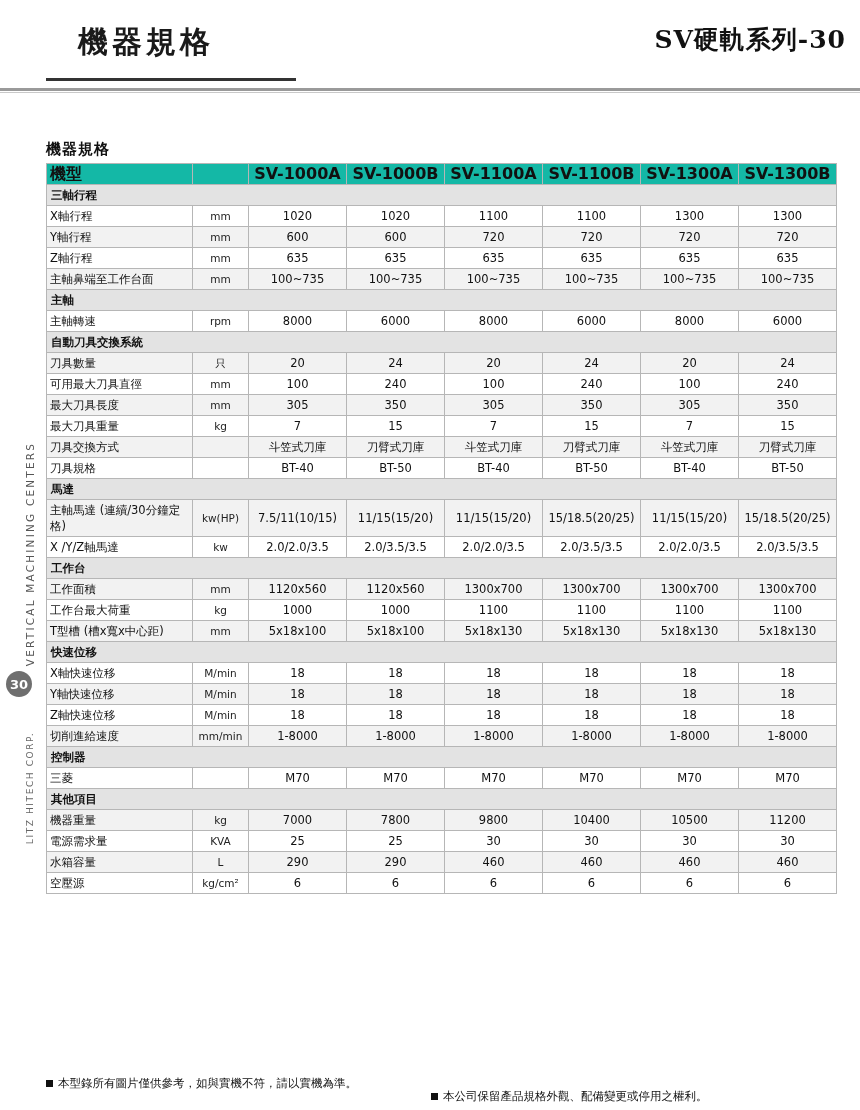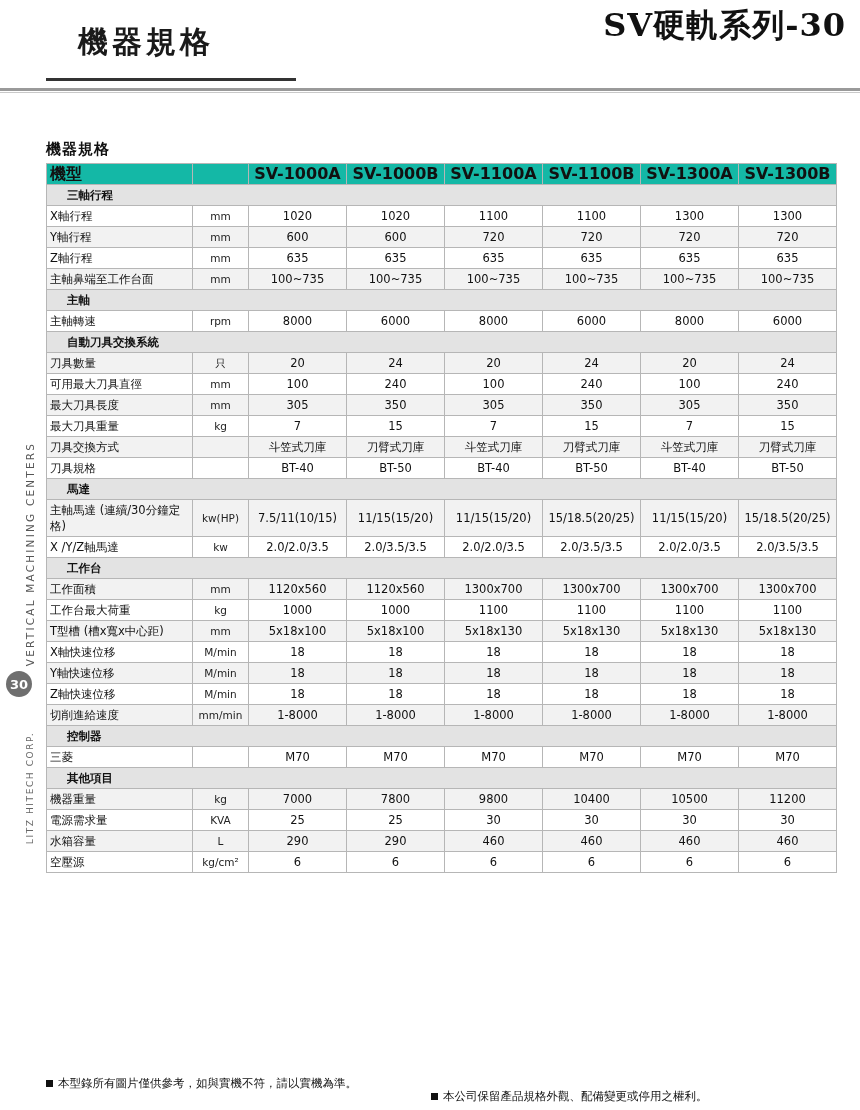--- a/index.html
+++ b/index.html
@@ -26,22 +26,22 @@
   .page-title {
     position:absolute; left:78px; top:22px;
     font-size:30px; font-weight:bold; color:#1a1a1a;
     letter-spacing:4px;
   }
   .title-underline {
     position:absolute; left:46px; top:78px; width:250px; height:3px;
     background:#333;
   }
   .series-title {
-    position:absolute; right:14px; top:4px;
-    font-size:32px; font-weight:bold; color:#111;
+    position:absolute; right:14px; top:23px;
+    font-size:25px; font-weight:bold; color:#111;
     letter-spacing:1px;
     font-family:"DejaVu Serif","Liberation Serif",serif;
   }
   
   .side-strip {
     position:absolute; left:0; top:93px; width:34px; height:1017px;
     background:#ffffff;
   }
   .side-vertical-text {
     position:absolute; left:-100px; top:455px;
@@ -90,21 +90,21 @@
   col.c-name { width:146px; }
   col.c-unit { width:56px; }
   col.c-val  { width:98px; }
   td.name { text-align:left; padding-left:4px; }
   td.unit { text-align:center; font-size:10.5px; color:#222;margin-top:30px; }
   td.val  { text-align:center; }
   tr.section td {
     background:#e3e3e3;
     font-weight:bold;
     text-align:left;
-    padding-left:20px;
+    padding-left:4px;
   }
   tr.head td {
     background:#14b8a6;
     font-weight:bold;
     text-align:center;
     font-size:16px;
   }
   tr.head td.name { text-align:left; }
   tr.alt td { background:#f2f2f2; }
   .nowrap { white-space:nowrap; }
@@ -327,20 +327,23 @@
         <tr class="alt">
           <td class="name">T型槽 (槽x寬x中心距)</td>
           <td class="unit">mm</td>
           <td class="val nowrap">5x18x100</td>
           <td class="val nowrap">5x18x100</td>
           <td class="val nowrap">5x18x130</td>
           <td class="val nowrap">5x18x130</td>
           <td class="val nowrap">5x18x130</td>
           <td class="val nowrap">5x18x130</td>
         </tr>
+        <tr class="section">
+          <td colspan="8">快速位移</td>
+        </tr>
         <tr>
           <td class="name">X軸快速位移</td>
           <td class="unit">M/min</td>
           <td class="val nowrap">18</td>
           <td class="val nowrap">18</td>
           <td class="val nowrap">18</td>
           <td class="val nowrap">18</td>
           <td class="val nowrap">18</td>
           <td class="val nowrap">18</td>
         </tr>

